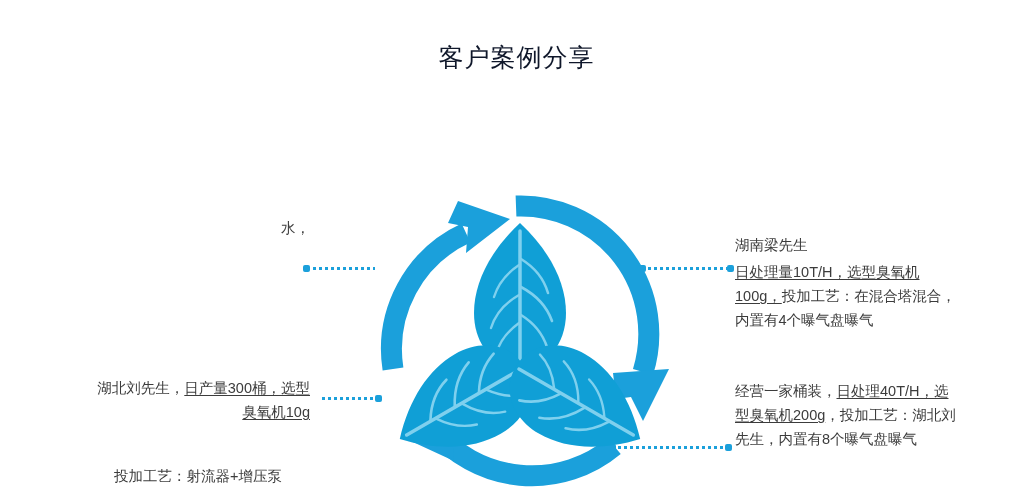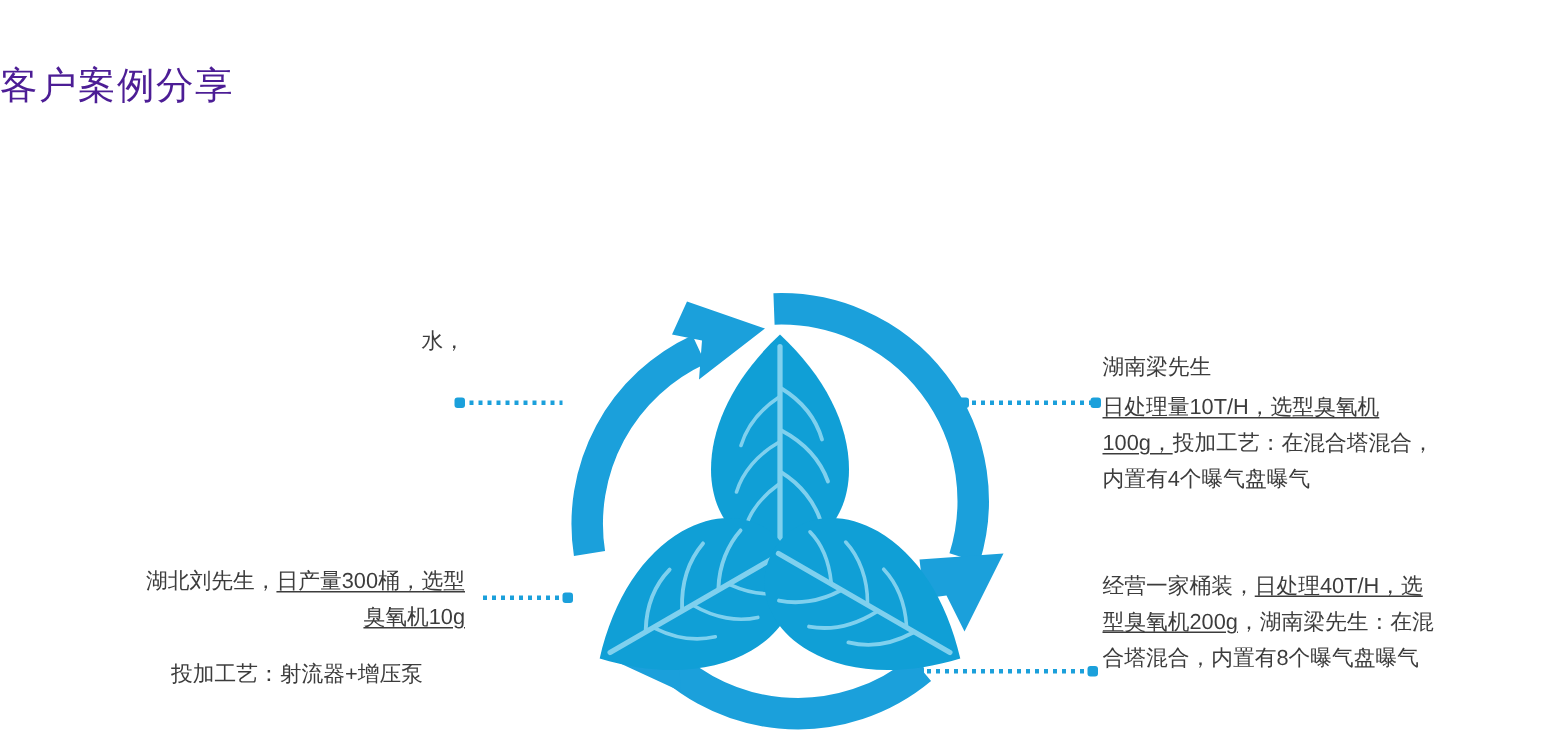--- a/index.html
+++ b/index.html
@@ -15,24 +15,25 @@
     font-family: "Liberation Sans", "DejaVu Sans", sans-serif;
     color: #3b3b3b;
   }
 
   
   #page-title {
     position: absolute;
     top: 40px;
     left: 0;
     width: 1033px;
+    text-align: center;
     font-size: 25px;
     line-height: 34px;
     letter-spacing: 1px;
-    color: #4c1d95;
+    color: #0f172a;
     font-weight: 400;
     white-space: nowrap;
   }
 
   
   .case-block {
     position: absolute;
     font-size: 14.5px;
     line-height: 24px;
     color: #3c3c3c;
@@ -51,21 +52,21 @@
   #case-block-1 .para-b { text-align: left; margin-top: 22px; }
 
   #case-block-2 {
     left: 86px;
     top: 376px;
     width: 224px;
     text-align: right;
   }
   #case-block-2 .para-b {
     text-align: center;
-    margin-top: 14px;
+    margin-top: 40px;
   }
 
   #case-block-3 {
     left: 735px;
     top: 233px;
     width: 222px;
     text-align: left;
   }
   #case-block-3 .para-b { margin-top: 3px; }
 
@@ -131,21 +132,21 @@
   <div class="para-a wrapline"><span>湖北刘先生，</span><span class="u">日产量300桶，选型臭氧机10g</span></div>
   <div class="para-b">投加工艺：射流器+增压泵</div>
 </div>
 
 <div class="case-block" id="case-block-3">
   <div class="para-a line">湖南梁先生</div>
   <div class="para-b wrapline"><span class="u">日处理量10T/H，选型臭氧机100g，</span><span>投加工艺：在混合塔混合，内置有4个曝气盘曝气</span></div>
 </div>
 
 <div class="case-block" id="case-block-4">
-  <div class="wrapline"><span>经营一家桶装，</span><span class="u">日处理40T/H，选型臭氧机200g</span><span>，湖南梁先生：在混合塔混合，内置有8个曝气盘曝气</span></div>
+  <div class="wrapline"><span>经营一家桶装，</span><span class="u">日处理40T/H，选型臭氧机200g</span><span>，投加工艺：湖北刘先生，内置有8个曝气盘曝气</span></div>
 </div>
 
 <div class="connector" id="connector-left-top"></div>
 <div class="dot" id="dot-left-top-a"></div>
 
 <div class="connector" id="connector-left-bottom"></div>
 <div class="dot" id="dot-left-bottom-b"></div>
 
 <div class="connector" id="connector-right-top"></div>
 <div class="dot" id="dot-right-top-a"></div>

